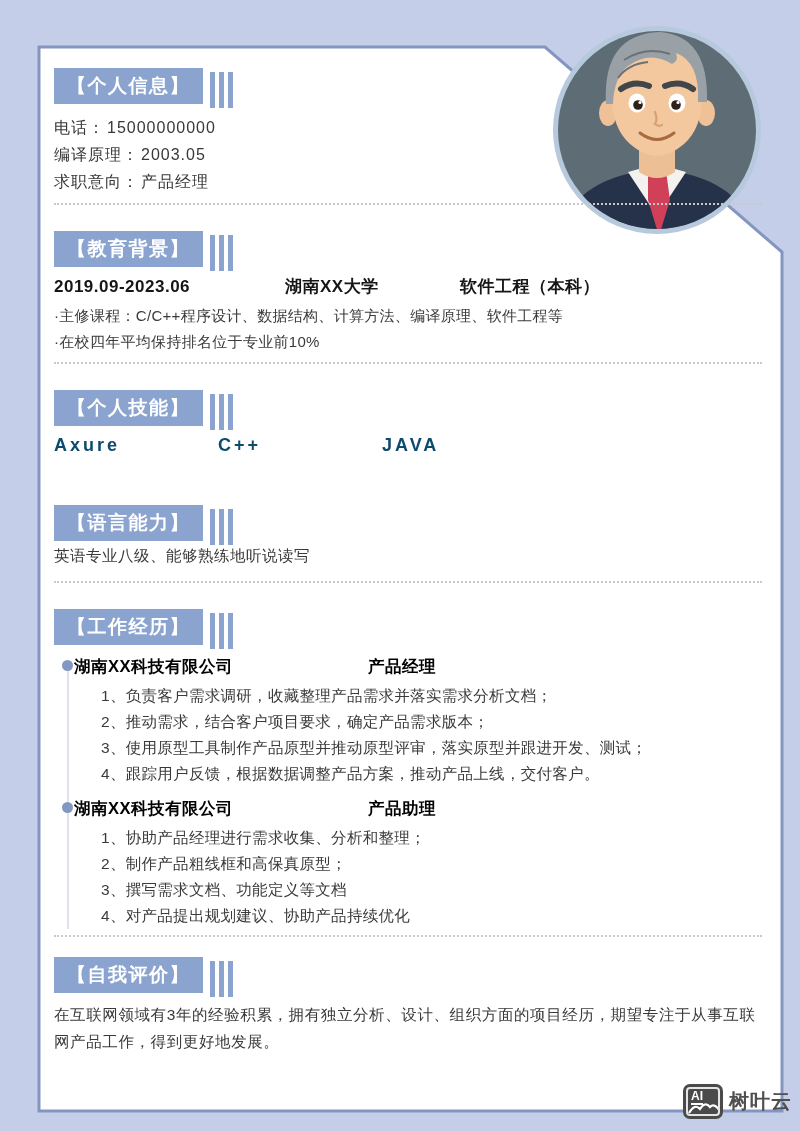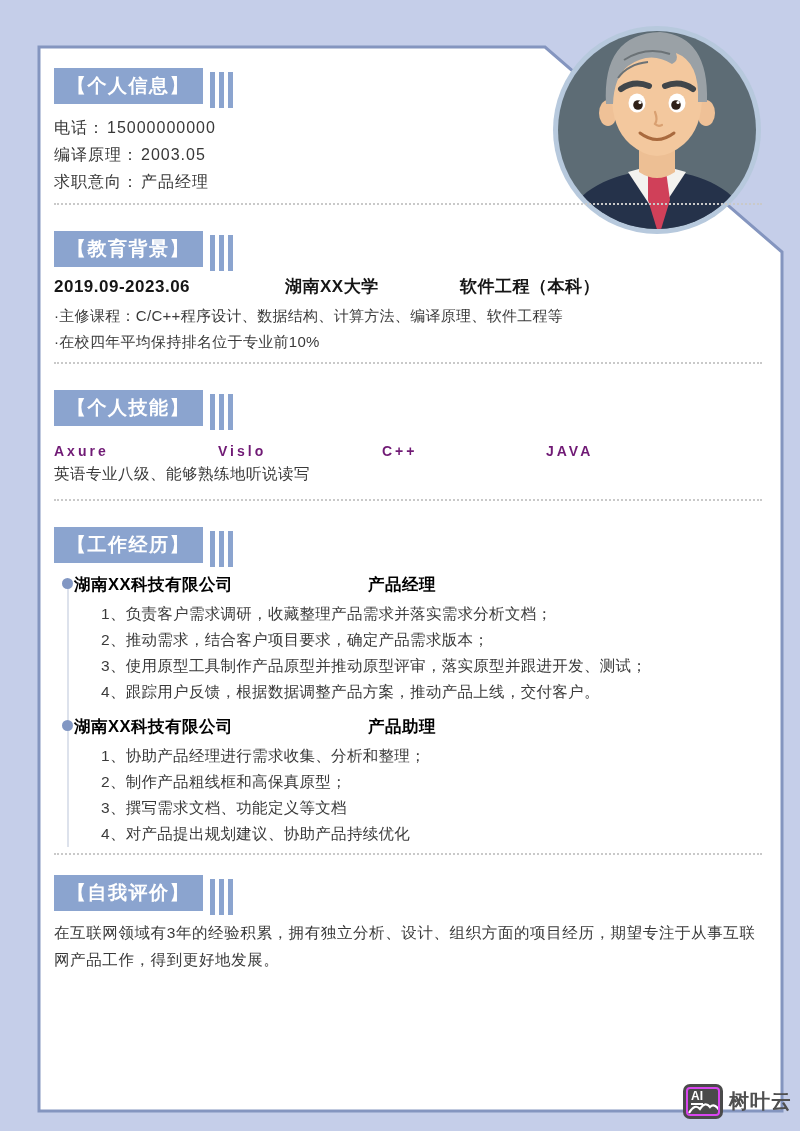--- a/index.html
+++ b/index.html
@@ -26,42 +26,42 @@
   .m-sec2{margin-top:26px;}
   .edu-row{display:flex;margin-top:6px;font-size:17px;font-weight:700;color:#161616;
            line-height:28px;letter-spacing:.5px;}
   .edu-period{width:231px;}
   .edu-school{width:175px;}
   .edu-details{margin-top:2px;font-size:15px;line-height:25.5px;letter-spacing:.3px;color:#3a3a3a;}
   .div2{margin-top:8px;}
   
   .m-sec3{margin-top:26px;}
   .skills{display:flex;margin-top:9px;height:24px;}
-  .skill{width:164px;font-size:14px;font-weight:700;letter-spacing:3px;color:#701a75;margin-top:8px;}
+  .skill{width:164px;font-size:18px;font-weight:700;letter-spacing:3px;color:#0c4a6e;}
   
   .m-sec4{margin-top:46px;}
   .lang-text{margin-top:4px;font-size:15.5px;line-height:22px;letter-spacing:.5px;color:#3a3a3a;}
   .div3{margin-top:14px;}
   
   .m-sec5{margin-top:26px;}
   .jobs{position:relative;margin-top:8px;margin-left:20px;}
   .timeline{position:absolute;left:-7.5px;top:14px;height:262px;width:2px;background:#dde2ec;}
   .jrow{position:relative;font-size:16.5px;font-weight:700;color:#000000;line-height:26px;letter-spacing:.5px;}
   .jrow .dot{position:absolute;left:-12px;top:7px;width:11px;height:11px;border-radius:50%;background:#8297c3;}
   .jrow .role{position:absolute;left:294px;top:0;}
   .jitems{margin-top:4px;padding-left:27px;font-size:15.5px;line-height:26px;letter-spacing:.3px;color:#3a3a3a;}
   .job2{margin-top:8px;}
   .div4{margin-top:6px;}
   
   .m-sec6{margin-top:20px;}
   .eval-text{margin-top:8px;font-size:15.5px;line-height:27px;letter-spacing:.6px;color:#3a3a3a;width:704px;}
   
   .watermark{position:absolute;right:8px;bottom:12px;display:flex;align-items:center;gap:6px;}
   .wm-icon{position:relative;width:40px;height:35px;background:#4a4a4a;border-radius:7px;}
-  .wm-frame{position:absolute;inset:3px;border:2px solid #d946ef;border-radius:4px;overflow:hidden;}
+  .wm-frame{position:absolute;inset:3px;border:2px solid #e5e5e5;border-radius:4px;overflow:hidden;}
   .wm-ai{position:absolute;top:1px;left:3px;color:#fff;font-weight:700;font-size:12px;
          border-bottom:2px solid #fff;line-height:13px;}
   .wm-mtn{position:absolute;left:0;bottom:0;}
   .wm-brand{font-size:20px;font-weight:700;color:#4f4f4f;letter-spacing:1px;}
 </style>
 </head>
 <body>
 
 <div class="page">
 
@@ -141,25 +141,28 @@
       <div>·在校四年平均保持排名位于专业前10%</div>
     </div>
     <div class="divider div2"></div>
 
     <div class="sec m-sec3">
       <div class="box">【个人技能】</div>
       <div class="stripes"></div>
     </div>
     <div class="skills">
       <span class="skill">Axure</span>
-      <span class="skill">Vislo</span>
       <span class="skill">C++</span>
       <span class="skill">JAVA</span>
     </div>
 
+    <div class="sec m-sec4">
+      <div class="box">【语言能力】</div>
+      <div class="stripes"></div>
+    </div>
     <div class="lang-text">英语专业八级、能够熟练地听说读写</div>
     <div class="divider div3"></div>
 
     <div class="sec m-sec5">
       <div class="box">【工作经历】</div>
       <div class="stripes"></div>
     </div>
     <div class="jobs">
       <div class="timeline"></div>
       <div class="job">

